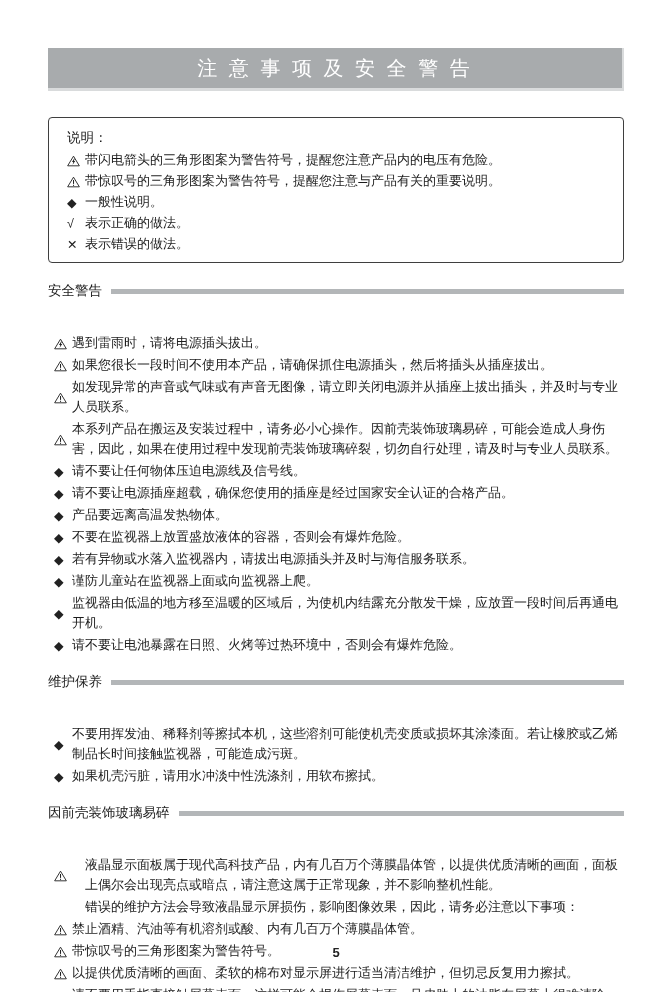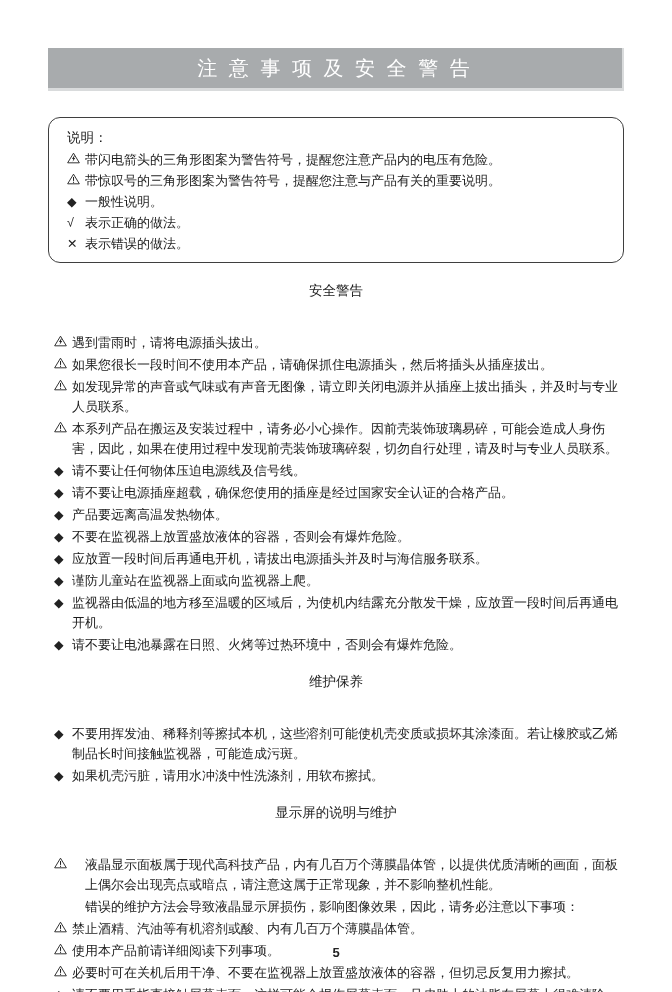--- a/index.html
+++ b/index.html
@@ -17,42 +17,42 @@
     border-bottom:3px solid #d9dbdc;border-right:2px solid #d9dbdc;
     display:flex;align-items:center;justify-content:center;
     margin-bottom:26px;
   }
   .title-bar .title{
     color:#ffffff;font-size:20px;letter-spacing:3px;white-space:nowrap;
   }
 
   
   .legend-box{
-    border:1.5px solid #3f3f3f;border-radius:12px;
+    border:1.5px solid #3f3f3f;border-radius:4px;
     padding:8px 12px 7px;margin-bottom:19px;
     font-size:13px;line-height:19px;
   }
   .legend-heading{margin:2px 0 3px 6px;font-size:13.5px;}
   ul.list{list-style:none;margin:0;padding:0;}
-  .item{display:flex;align-items:flex-start;margin:0 0 2px 0;}
+  .item{display:flex;align-items:center;margin:0 0 2px 0;}
   .icon{
     flex:none;width:18px;margin-left:6px;margin-top:2px;
     display:inline-flex;justify-content:flex-start;align-items:center;
     font-size:12px;line-height:16px;color:#222;
   }
   .icon svg{display:block;}
   .icon.glyph{font-size:12.5px;}
   .txt{flex:1;}
 
   
   .intro{font-size:14px;margin:0 0 15px 0;}
 
   
   .section{margin-bottom:18px;}
-  .section-head{display:flex;align-items:center;margin-bottom:11px;flex-direction:column;}
+  .section-head{display:flex;align-items:center;margin-bottom:11px;}
   .section-head .sh-label{font-size:13.5px;white-space:nowrap;}
   .section-head .sh-rule{flex:1;height:5px;background:#b3b6b8;margin-left:9px;}
   .section .list{font-size:13px;line-height:20px;margin-top:33px;}
   .legend-box .list{font-size:13px;line-height:19px;}
   .item.wide .icon{width:31px;}
 
   
   .page-number{
     position:absolute;left:0;right:0;bottom:32px;
     text-align:center;font-size:13px;font-weight:bold;color:#222;
@@ -161,21 +161,21 @@
         <li class="item">
           <span class="icon glyph">◆</span>
           <span class="txt">产品要远离高温发热物体。</span>
         </li>
         <li class="item">
           <span class="icon glyph">◆</span>
           <span class="txt">不要在监视器上放置盛放液体的容器，否则会有爆炸危险。</span>
         </li>
         <li class="item">
           <span class="icon glyph">◆</span>
-          <span class="txt">应放置一段时间后再通电开机，请拔出电源插头并及时与海信服务联系。</span>
+          <span class="txt">若有异物或水落入监视器内，请拔出电源插头并及时与海信服务联系。</span>
         </li>
         <li class="item">
           <span class="icon glyph">◆</span>
           <span class="txt">谨防儿童站在监视器上面或向监视器上爬。</span>
         </li>
         <li class="item">
           <span class="icon glyph">◆</span>
           <span class="txt">监视器由低温的地方移至温暖的区域后，为使机内结露充分散发干燥，应放置一段时间后再通电开机。</span>
         </li>
         <li class="item">
@@ -197,21 +197,21 @@
         </li>
         <li class="item">
           <span class="icon glyph">◆</span>
           <span class="txt">如果机壳污脏，请用水冲淡中性洗涤剂，用软布擦拭。</span>
         </li>
       </ul>
   </div>
 
   <div class="section">
     <div class="section-head">
-      <span class="sh-label">显示屏的说明与维护</span>
+      <span class="sh-label">因前壳装饰玻璃易碎</span>
       <span class="sh-rule"></span>
     </div>
     <ul class="list">
         <li class="item wide">
           <span class="icon">
             <svg width="13" height="12" viewBox="0 0 24 21">
               <path d="M12 1.6 L22.8 19.4 H1.2 Z" fill="none" stroke="#222" stroke-width="1.7"></path>
               <rect x="11.1" y="6.8" width="1.9" height="7.2" fill="#222"></rect>
               <rect x="11.1" y="15.6" width="1.9" height="2" fill="#222"></rect>
             </svg>
@@ -233,31 +233,31 @@
           <span class="txt">禁止酒精、汽油等有机溶剂或酸、内有几百万个薄膜晶体管。</span>
         </li>
         <li class="item">
           <span class="icon">
             <svg width="13" height="12" viewBox="0 0 24 21">
               <path d="M12 1.6 L22.8 19.4 H1.2 Z" fill="none" stroke="#222" stroke-width="1.7"></path>
               <rect x="11.1" y="6.8" width="1.9" height="7.2" fill="#222"></rect>
               <rect x="11.1" y="15.6" width="1.9" height="2" fill="#222"></rect>
             </svg>
           </span>
-          <span class="txt">使用本产品前请详细阅读下列事项。</span>
-        </li>
-        <li class="item">
-          <span class="icon">
-            <svg width="13" height="12" viewBox="0 0 24 21">
-              <path d="M12 1.6 L22.8 19.4 H1.2 Z" fill="none" stroke="#222" stroke-width="1.7"></path>
-              <rect x="11.1" y="6.8" width="1.9" height="7.2" fill="#222"></rect>
-              <rect x="11.1" y="15.6" width="1.9" height="2" fill="#222"></rect>
-            </svg>
-          </span>
-          <span class="txt">必要时可在关机后用干净、不要在监视器上放置盛放液体的容器，但切忌反复用力擦拭。</span>
+          <span class="txt">带惊叹号的三角形图案为警告符号。</span>
+        </li>
+        <li class="item">
+          <span class="icon">
+            <svg width="13" height="12" viewBox="0 0 24 21">
+              <path d="M12 1.6 L22.8 19.4 H1.2 Z" fill="none" stroke="#222" stroke-width="1.7"></path>
+              <rect x="11.1" y="6.8" width="1.9" height="7.2" fill="#222"></rect>
+              <rect x="11.1" y="15.6" width="1.9" height="2" fill="#222"></rect>
+            </svg>
+          </span>
+          <span class="txt">以提供优质清晰的画面、柔软的棉布对显示屏进行适当清洁维护，但切忌反复用力擦拭。</span>
         </li>
         <li class="item">
           <span class="icon glyph">◆</span>
           <span class="txt">请不要用手指直接触屏幕表面，这样可能会损伤屏幕表面，且皮肤上的油脂在屏幕上很难清除。</span>
         </li>
         <li class="item">
           <span class="icon glyph">◆</span>
           <span class="txt">请不要对液晶屏施加压力，液晶屏幕是精致且脆弱的。</span>
         </li>
       </ul>

